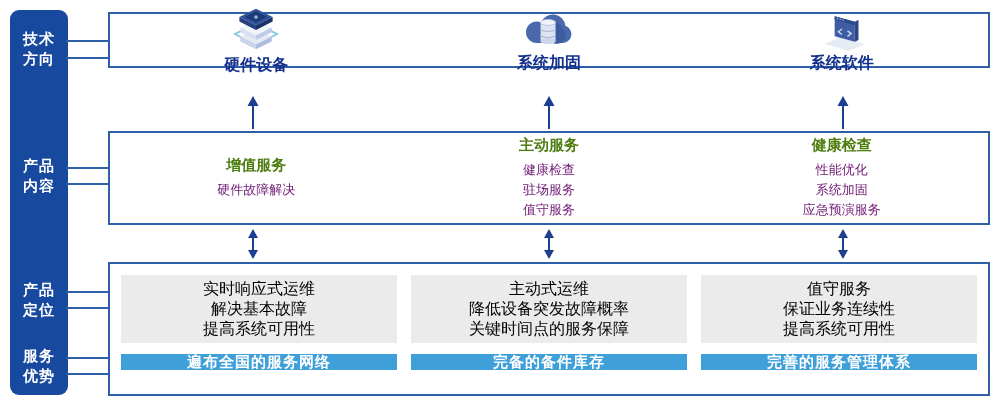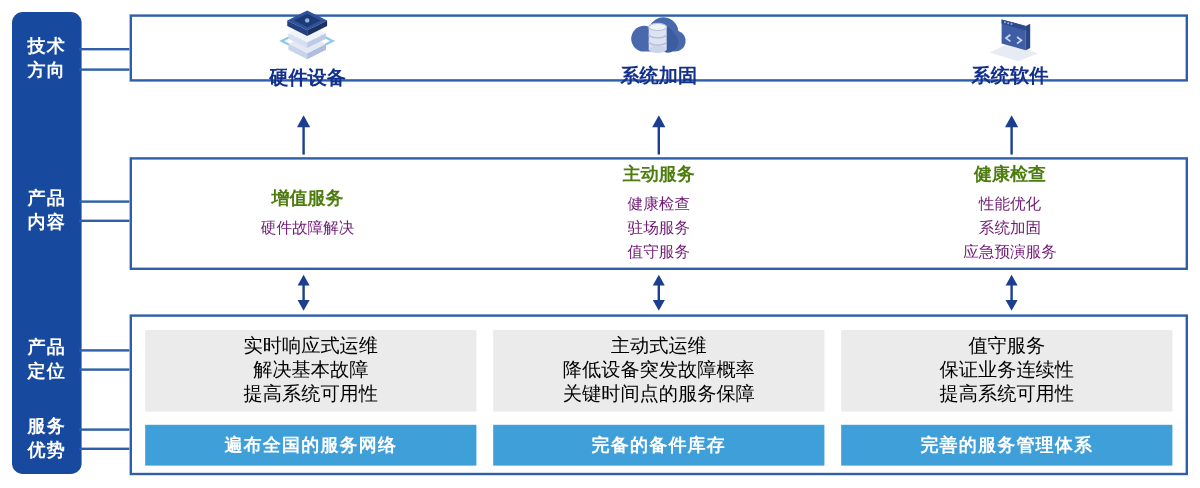--- a/index.html
+++ b/index.html
@@ -26,21 +26,21 @@
   .cell{flex:1;display:flex;flex-direction:column;align-items:center;justify-content:center;}
   .tech-label{font-size:16px;font-weight:bold;color:#13308C;margin-top:2px;}
 
   .svc-title{font-size:15px;font-weight:bold;color:#4d7c0f;margin-bottom:5px;}
   .svc-item{font-size:13px;color:#701a75;line-height:20px;}
 
   .pos-col{flex:1;display:flex;flex-direction:column;}
   .panel{height:68px;background:#EBEBEB;display:flex;flex-direction:column;
          align-items:center;justify-content:center;}
   .panel-line{font-size:16px;color:#000000;line-height:20px;}
-  .banner{margin-top:11px;height:34px;background:#3E9FD9;color:#ffffff;
+  .banner{margin-top:11px;height:16px;background:#3E9FD9;color:#ffffff;
           font-weight:bold;font-size:15px;letter-spacing:1px;
           display:flex;align-items:center;justify-content:center;}
 
   .arrow{position:absolute;width:14px;}
   .arrow svg{display:block;}
   .icon-wrap{height:48px;display:flex;align-items:flex-end;justify-content:center;}
 </style>
 </head>
 <body>
 

